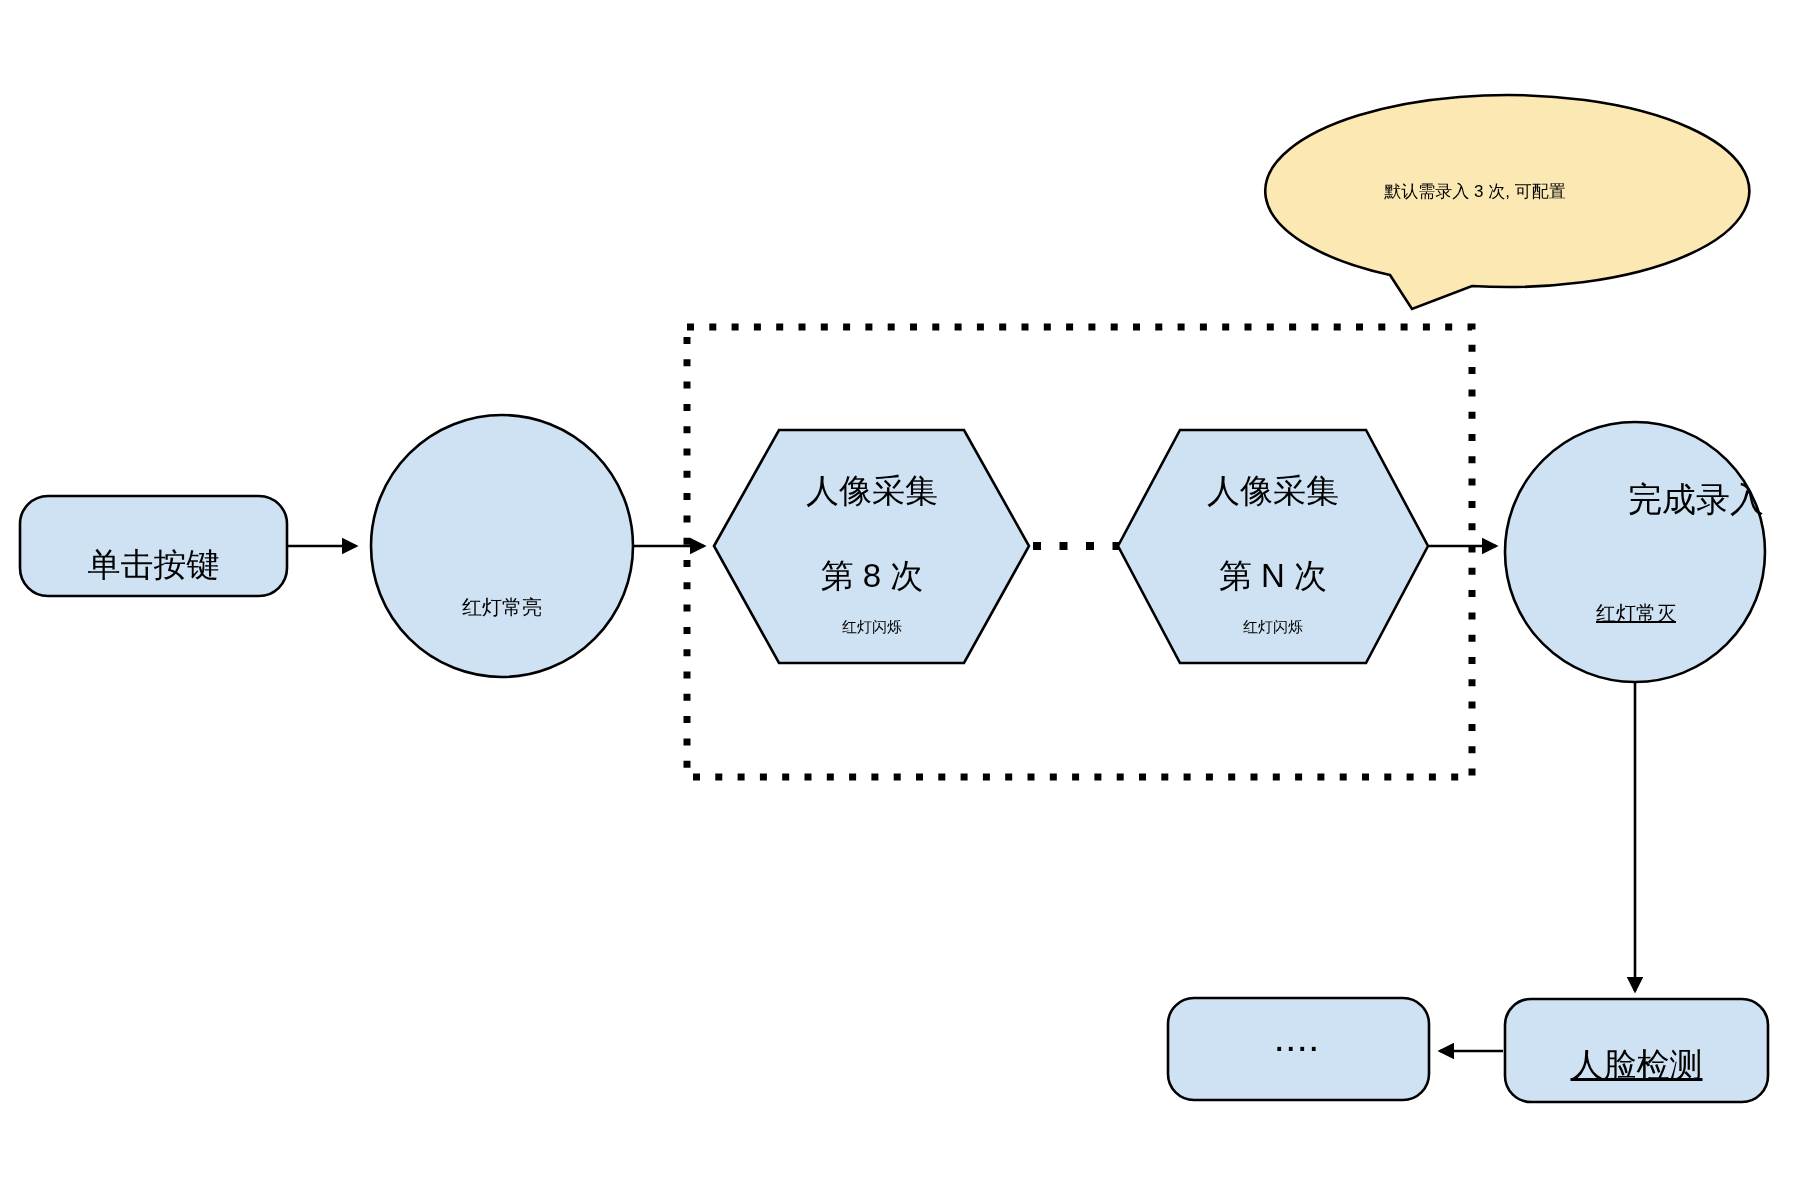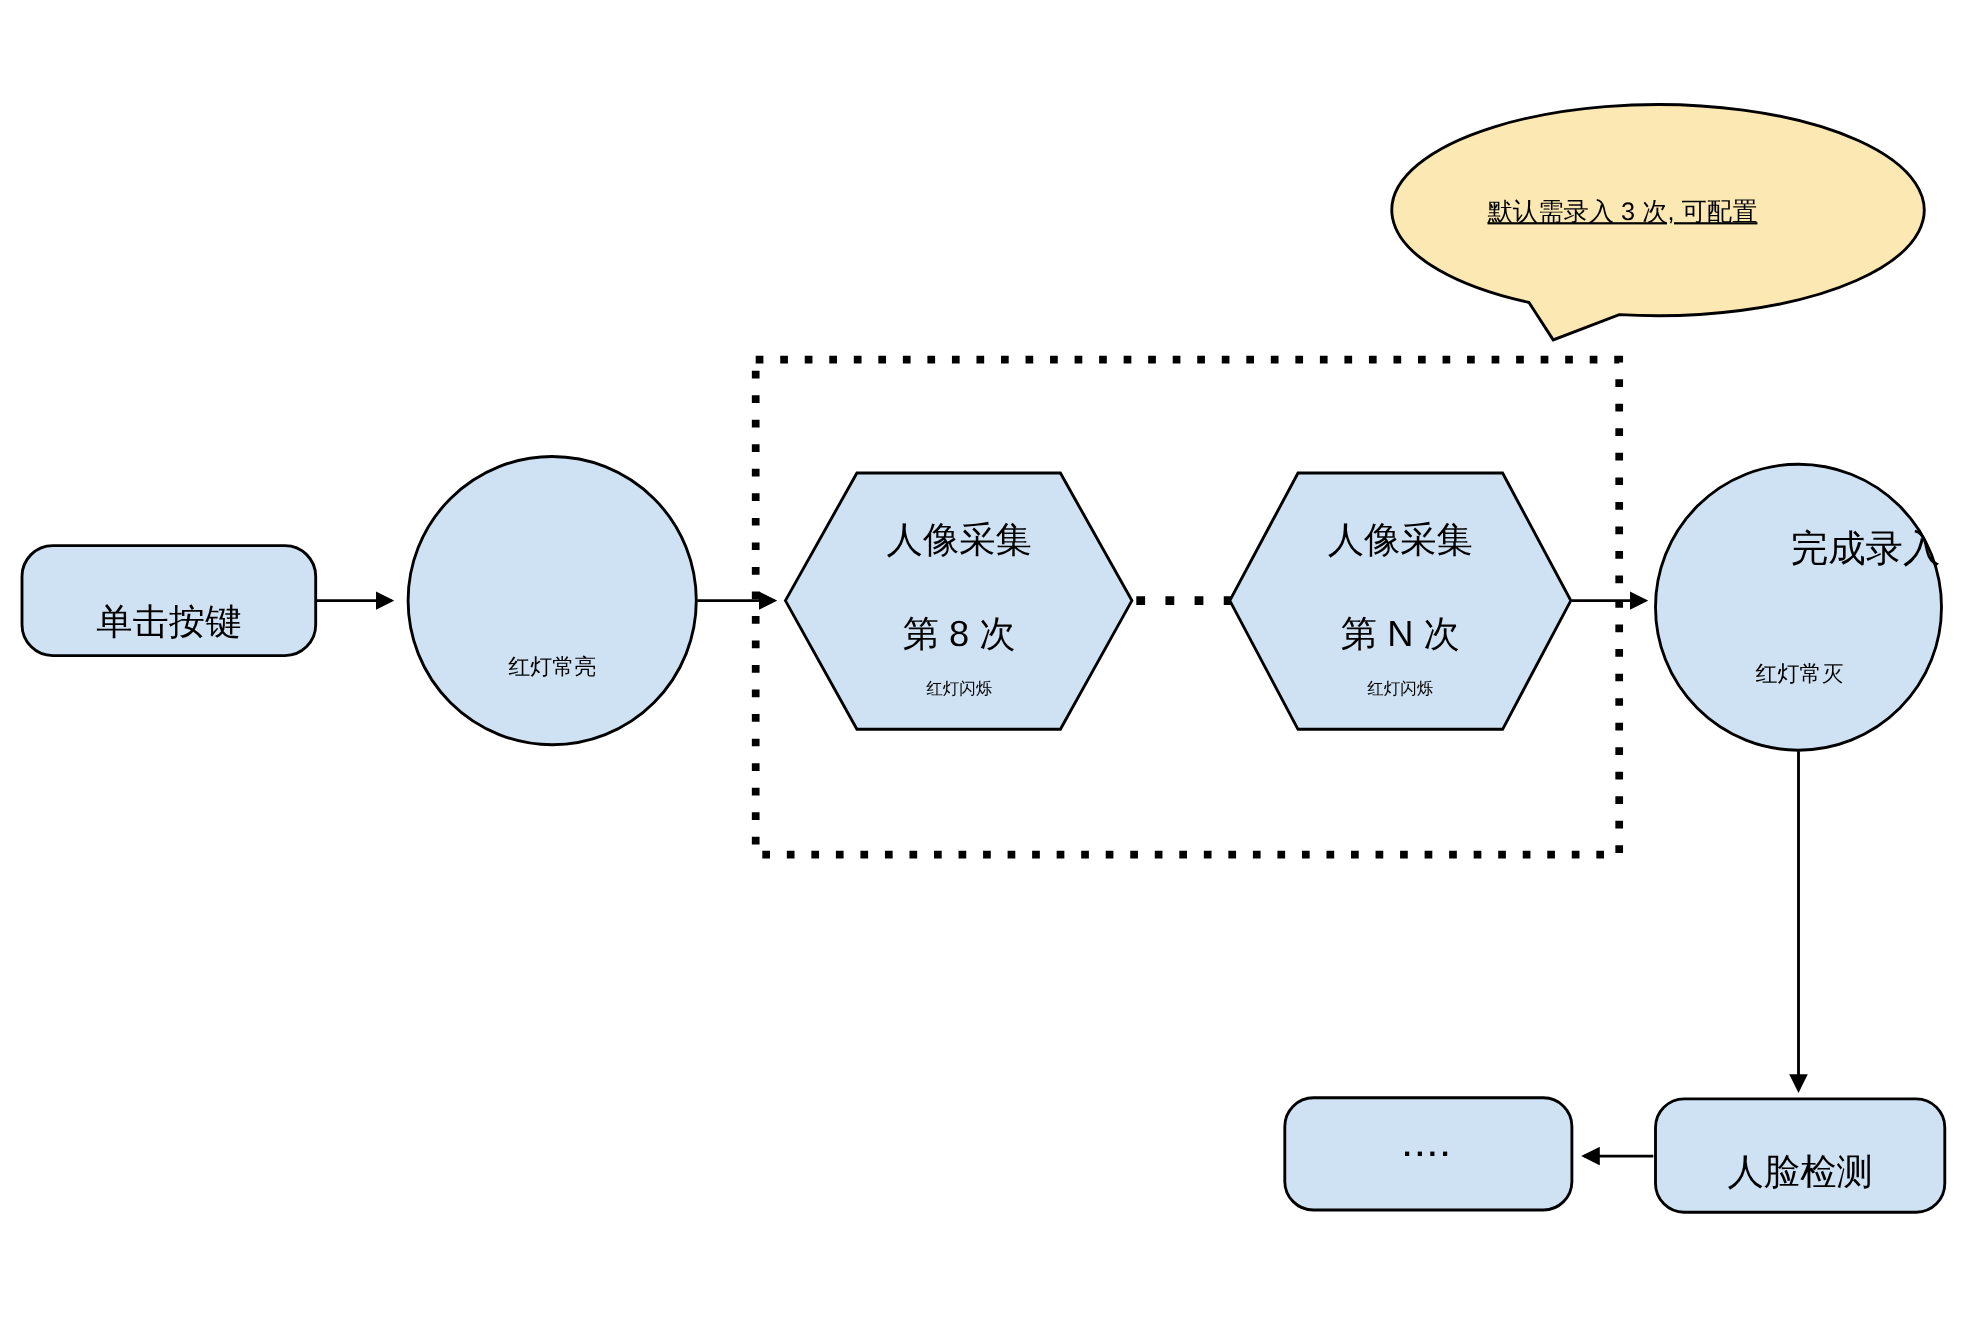--- a/index.html
+++ b/index.html
@@ -48,21 +48,21 @@
     justify-content: center;
     text-align: center;
     color: #000000;
     line-height: 1.15;
     white-space: nowrap;
   }
   .lbl-main   { font-size: 33px; margin-top: 19px; }
   .lbl-big    { font-size: 34px; }
   .lbl-sub    { font-size: 20px; }
   .lbl-substa { font-size: 15px; }
-  .lbl-callout{ font-size: 23px; text-decoration: underline; }
+  .lbl-callout{ font-size: 17px; }
   .lbl-dots   { font-size: 27px; font-weight: bold; letter-spacing: 4px; }
 </style>
 </head>
 <body>
 
 <div class="canvas">
 
   <svg class="shapes" width="1803" height="1199" viewBox="0 0 1803 1199">
     <defs>
       <marker id="arrow" viewBox="0 0 10 10" refX="8.5" refY="5" markerWidth="6.5" markerHeight="6.5" orient="auto">
@@ -105,19 +105,19 @@
 
   <div class="lbl lbl-main" style="left:714px; top:451px; width:316px; height:42px;">人像采集</div>
   <div class="lbl lbl-main" style="left:714px; top:536px; width:316px; height:42px;">第 8 次</div>
   <div class="lbl lbl-substa" style="left:714px; top:613px; width:316px; height:28px;">红灯闪烁</div>
 
   <div class="lbl lbl-main" style="left:1118px; top:451px; width:310px; height:42px;">人像采集</div>
   <div class="lbl lbl-main" style="left:1118px; top:536px; width:310px; height:42px;">第 N 次</div>
   <div class="lbl lbl-substa" style="left:1118px; top:613px; width:310px; height:28px;">红灯闪烁</div>
 
   <div class="lbl lbl-big" style="left:1565px; top:478px; width:262px; height:44px;">完成录入</div>
-  <div class="lbl lbl-sub" style="left:1505px; top:598px; width:262px; height:30px;">红灯常灭</div>
+  <div class="lbl lbl-sub" style="left:1505px; top:598px; width:262px; height:30px;text-decoration:underline;">红灯常灭</div>
 
-  <div class="lbl lbl-main" style="left:1505px; top:999px; width:263px; height:93px;">人脸检测</div>
+  <div class="lbl lbl-main" style="left:1505px; top:999px; width:263px; height:93px;text-decoration:underline;">人脸检测</div>
 
   <div class="lbl lbl-dots" style="left:1168px; top:992px; width:261px; height:102px;">....</div>
 
 </div>
 
 </body></html>

